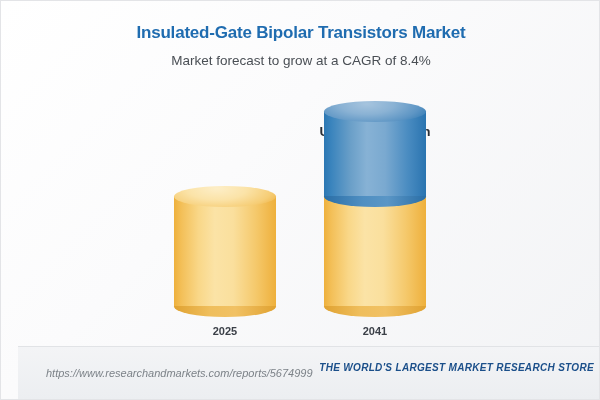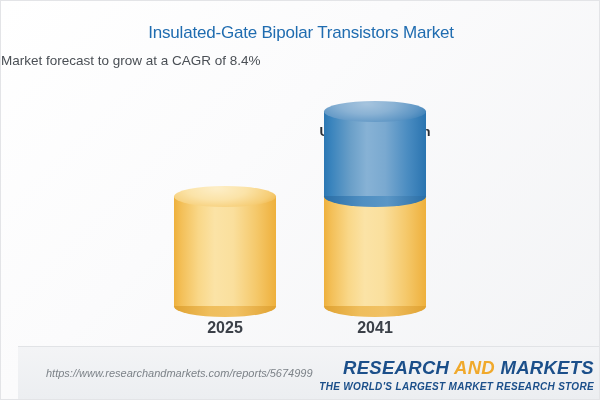--- a/index.html
+++ b/index.html
@@ -20,30 +20,30 @@
     box-sizing: border-box;
   }
   
   .chart-title {
     position: absolute;
     top: 22px;
     left: 0;
     width: 600px;
     text-align: center;
     font-size: 17px;
-    font-weight: normal;
+    font-weight: bold;
     color: #1f6cb0;
     letter-spacing: -0.2px;
   }
   .chart-subtitle {
     position: absolute;
     top: 52px;
     left: 0;
     width: 600px;
-    text-align: left;
+    text-align: center;
     font-size: 13.5px;
     color: #4a4f55;
   }
   
   .plot {
     position: absolute;
     left: 0;
     top: 0;
     width: 600px;
     height: 348px;
@@ -64,21 +64,21 @@
     font-size: 13.5px;
     font-weight: bold;
     color: #2b2f36;
     white-space: nowrap;
   }
   .cat-label {
     position: absolute;
     left: -30px;
     width: 162px;
     text-align: center;
-    font-size: 16px;
+    font-size: 11px;
     font-weight: bold;
     color: #3b4048;
   }
 
   
   .cyl-stack {
     position: absolute;
     left: 0;
     width: 102px;
   }
@@ -223,18 +223,17 @@
       </div>
 
       <div class="cat-label" style="bottom: 12px;">2041</div>
     </div>
 
   </div>
 
   <div class="footer">
     <div class="footer-url">https://www.researchandmarkets.com/reports/5674999</div>
     <div class="logo">
-      <div class="logo-main"><span>RESEARCH </span><span class="accent">AND</span><span> MARKETS</span></div>
       <div class="logo-tag">THE WORLD'S LARGEST MARKET RESEARCH STORE</div>
     </div>
   </div>
 
 </div>
 
 </body></html>

